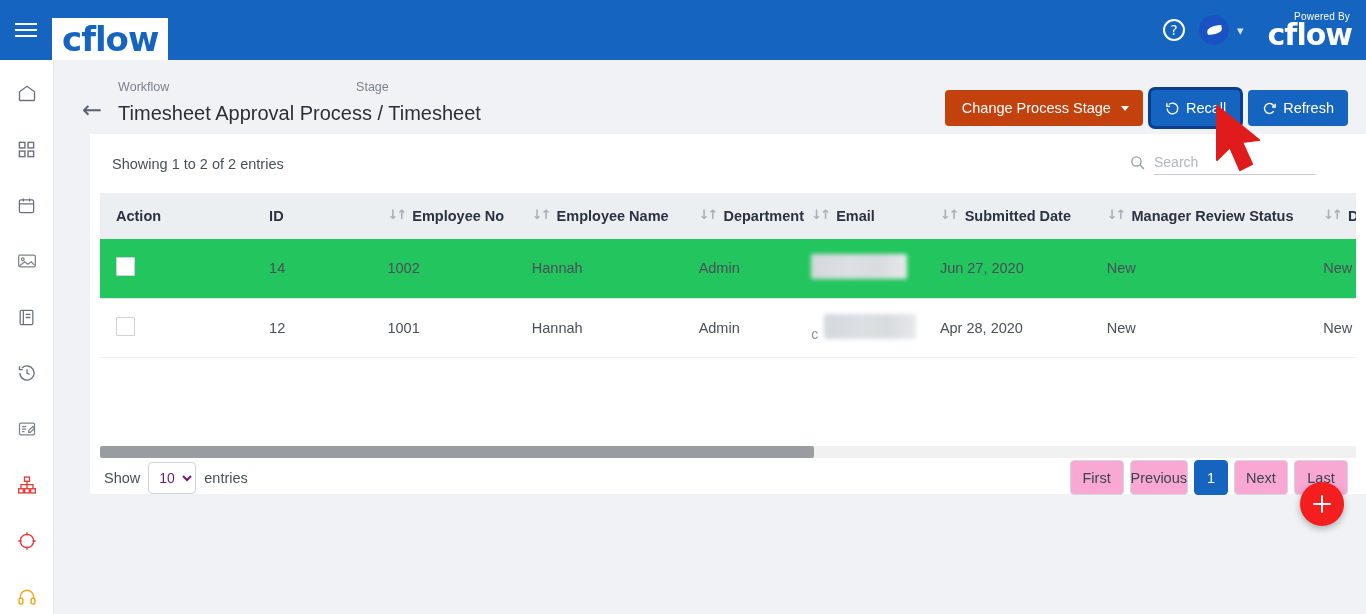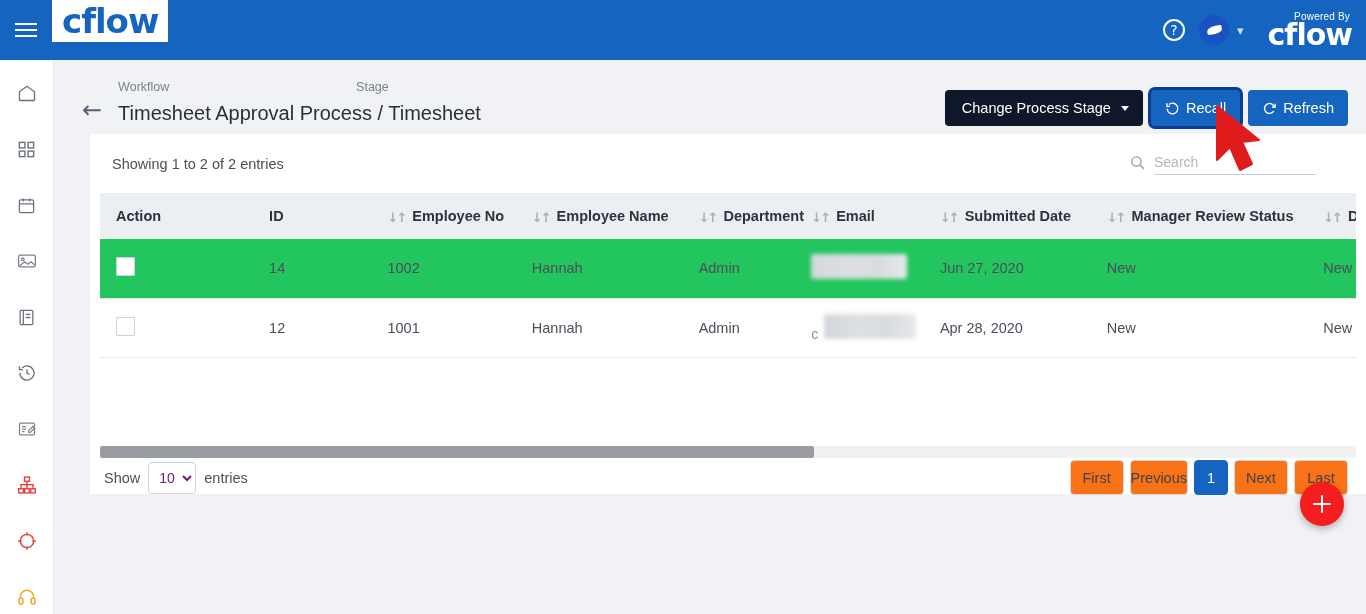--- a/index.html
+++ b/index.html
@@ -7,21 +7,21 @@
     width: 1366px; height: 614px;
     font-family: "Liberation Sans", sans-serif;
     background: #ffffff; overflow: hidden;
   }
 
   
   .topbar {
     position: absolute; top: 0; left: 0;
     width: 1366px; height: 60px;
     background: #1565c0;
-    display: flex; align-items: flex-start;
+    display: flex; align-items: flex-end;
   }
   .hamburger {
     width: 52px; height: 60px;
     display: flex; flex-direction: column; align-items: center; justify-content: center;
     gap: 4px; cursor: pointer;
   }
   .hamburger span { display: block; width: 22px; height: 2px; background: #ffffff; }
 
   .logo-box {
     background: #ffffff; height: 42px; padding: 0 10px;
@@ -115,21 +115,21 @@
   .head-actions {
     margin-left: auto; display: flex; align-items: center; gap: 8px;
     padding-top: 10px; padding-right: 6px;
   }
   .btn {
     border: none; border-radius: 4px; color: #ffffff;
     font-size: 14.5px; font-family: "Liberation Sans", sans-serif;
     cursor: pointer; display: inline-flex; align-items: center; gap: 6px;
     height: 36px; padding: 0 14px; white-space: nowrap;
   }
-  .btn-green { background: #0f172a; padding-left: 17px; }
+  .btn-green { background: #c2410c; padding-left: 17px; }
   .btn-blue  { background: #1565c0; }
   .btn-focus { box-shadow: 0 0 0 3px #0b3d91; }
   .btn .tri {
     width: 0; height: 0; border-left: 4px solid transparent;
     border-right: 4px solid transparent; border-top: 5px solid #ffffff;
     margin-left: 4px;
   }
 
   
   .card {
@@ -157,21 +157,21 @@
   .table-scroll {
     margin: 8px 10px 0 10px; position: relative;
     height: 172px; overflow: hidden;
   }
   table { border-collapse: collapse; width: 1460px; table-layout: fixed; }
   thead th {
     background: #eceff1; color: #2b3240; font-size: 14.5px; font-weight: bold;
     text-align: left; height: 46px; padding: 0 0 0 0; vertical-align: middle;
     white-space: nowrap;
   }
-  .th-inner { display: flex; align-items: flex-end; gap: 7px; }
+  .th-inner { display: flex; align-items: flex-start; gap: 7px; }
   .sort-ico {
     color: #aab0b8; font-size: 13px; line-height: 1;
     font-family: "DejaVu Sans", sans-serif; letter-spacing: -2px;
   }
   tbody td {
     font-size: 14.5px; color: #4a4f58; height: 59px; vertical-align: middle;
     border-bottom: 1px solid #e9ecef; white-space: nowrap;
   }
   tbody tr.row-alt td { background: #22c55e; border-bottom: 1px solid #e2e5e8; }
   .chk {
@@ -217,21 +217,21 @@
     display: flex; align-items: center; gap: 8px;
     font-size: 14.5px; color: #495057;
   }
   .entries-select {
     height: 32px; width: 48px; font-size: 14px; border: 1px solid #cfd3d8;
     border-radius: 4px; padding-left: 6px; background: #ffffff; color: #701a75;
     font-family: "Liberation Sans", sans-serif; cursor: pointer;
   }
   .pager { margin-left: auto; display: flex; gap: 6px; }
   .pg-btn {
-    min-width: 54px; height: 35px; border: 1px solid #d4d8dd; background: #f97316;
+    min-width: 54px; height: 35px; border: 1px solid #d4d8dd; background: #f9a8d4;
     border-radius: 4px; font-size: 14.5px; color: #3c4350; cursor: pointer;
     font-family: "Liberation Sans", sans-serif;
   }
   .pg-btn.num { min-width: 34px; }
   .pg-btn.active { background: #1565c0; border-color: #1565c0; color: #ffffff; }
 
   
   .fab {
     position: absolute; right: 22px; bottom: 88px;
     width: 44px; height: 44px; border-radius: 50%;

